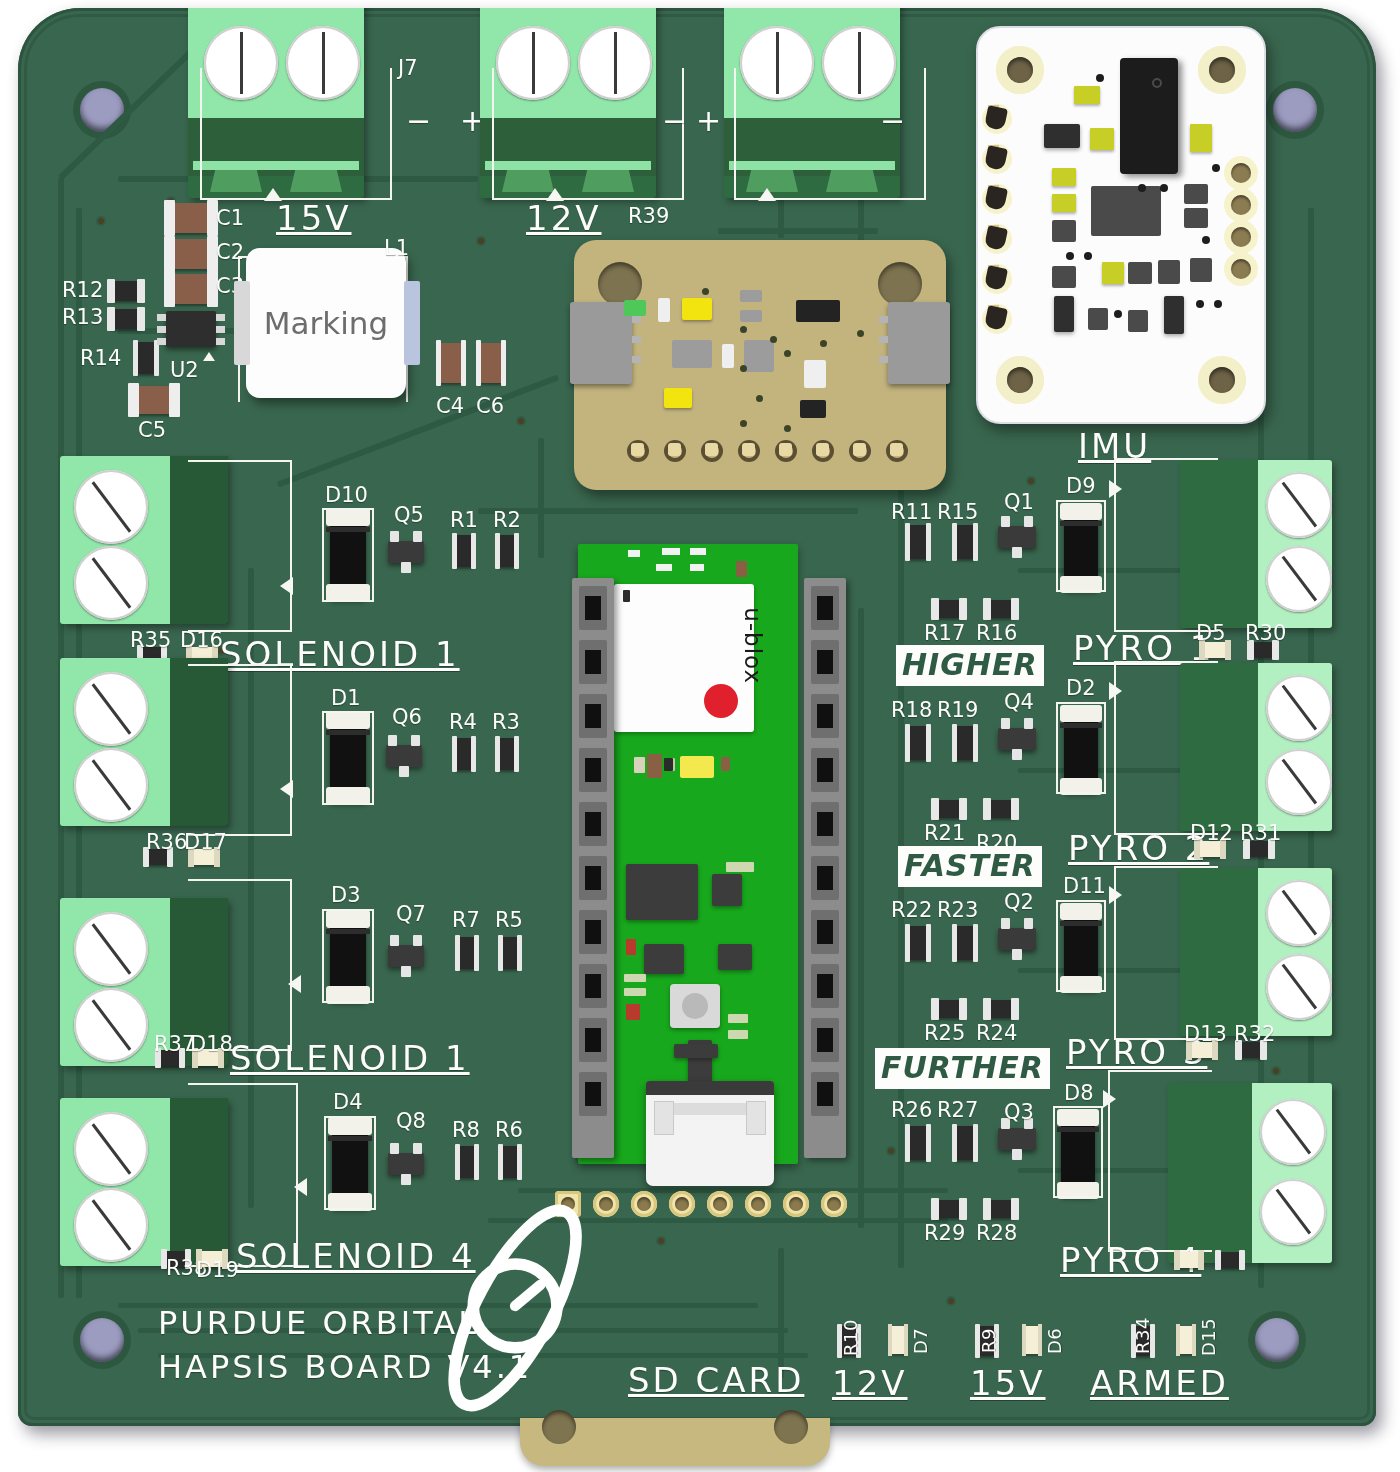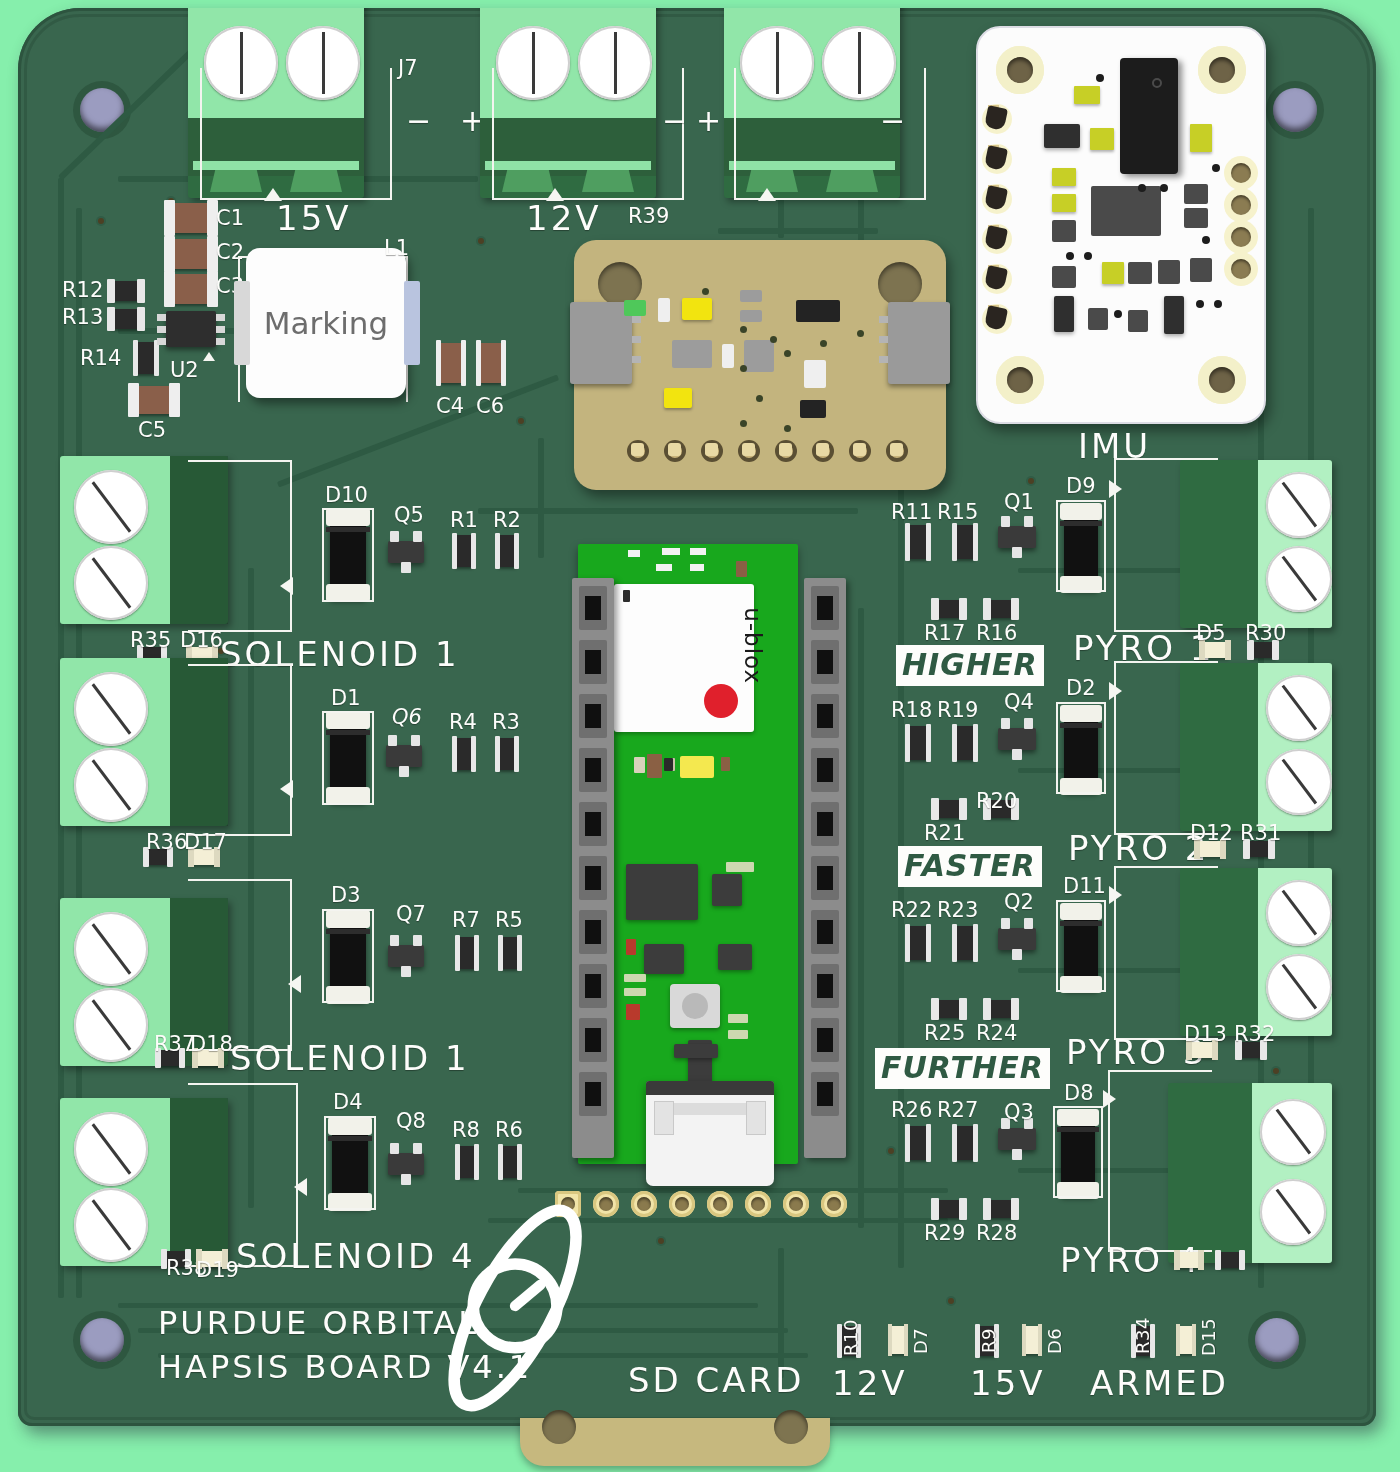--- a/index.html
+++ b/index.html
@@ -5,21 +5,21 @@
   * { box-sizing: border-box; margin: 0; padding: 0; }
   html, body {
     width: 1400px; height: 1472px;
     background: #9b9cc0;
     font-family: "DejaVu Sans", sans-serif;
     overflow: hidden;
   }
   #stage {
     position: relative;
     width: 1400px; height: 1472px;
-    background: #86efac;
+    background: #ffffff;
   }
 
   
   #pcb {
     position: absolute;
     left: 18px; top: 8px;
     width: 1358px; height: 1418px;
     background: #39664e;
     border-radius: 62px 62px 14px 14px;
     box-shadow: 0 0 0 3px #2d543f inset, 6px 8px 16px rgba(30,30,50,.45);
@@ -41,21 +41,21 @@
   
   .silk {
     position: absolute;
     color: #fdfdfb;
     font-family: "DejaVu Sans", sans-serif;
     letter-spacing: .5px;
     white-space: nowrap;
     text-shadow: 0 1px 1px rgba(0,0,0,.35);
     user-select:none;
   }
-  .silk.big   { font-size: 34px; letter-spacing: 3px; }
+  .silk.big   { font-size: 34px; letter-spacing: 3px; text-decoration: underline; }
   .silk.mid   { font-size: 30px; letter-spacing: 2px; }
   .silk.ref   { font-size: 21px; letter-spacing: 0px; }
   .silk.small { font-size: 18px; }
   .silk.rot   { transform: rotate(-90deg); transform-origin: left top; }
 
   
   .stamp {
     position:absolute;
     background:#fdfdfb; color:#2f5a43;
     font-style: italic; font-weight: 700;
@@ -747,21 +747,21 @@
     <div class="dio" style="left:312px; top:706px; width:36px;height:88px;">
         <div class="band"></div>
       </div>
     <div class="outline" style="left:304px; top:703px; width:52px;height:94px;"></div>
     <div class="silk ref" style="left:313px; top:678px;">D1</div>
     <div class="sot" style="left:368px; top:737px; width:36px;height:22px;">
       <div class="pin" style="left:2px;top:-10px;width:9px;height:11px;"></div>
       <div class="pin" style="right:2px;top:-10px;width:9px;height:11px;"></div>
       <div class="pin" style="left:13px;bottom:-10px;width:10px;height:11px;"></div>
     </div>
-    <div class="silk ref" style="left:374px; top:697px;font-style:italic;">Q6</div>
+    <div class="silk ref" style="left:374px; top:697px;">Q6</div>
     <div class="res" style="left:437px; top:730px; width:18px;height:32px;"></div>
     <div class="silk ref" style="left:431px; top:702px;">R4</div>
     <div class="res" style="left:480px; top:730px; width:18px;height:32px;"></div>
     <div class="silk ref" style="left:474px; top:702px;">R3</div>
     <div class="res" style="left:128px; top:841px; width:24px;height:16px;"></div>
     <div class="silk ref" style="left:128px; top:822px;">R36</div>
     <div class="led" style="left:172px; top:841px; width:28px;height:16px;"></div>
     <div class="silk ref" style="left:166px; top:822px;">D17</div>
 
     <div class="term" style="left:42px; top:890px; width:168px; height:168px;">
@@ -866,21 +866,21 @@
     </div>
     <div class="silk ref" style="left:986px; top:682px;">Q4</div>
     <div class="dio" style="left:1046px; top:700px; width:34px;height:84px;">
         <div class="band"></div>
       </div>
     <div class="outline" style="left:1038px; top:694px; width:50px;height:92px;"></div>
     <div class="silk ref" style="left:1048px; top:668px;">D2</div>
     <div class="res" style="left:916px; top:792px; width:30px;height:18px;"></div>
     <div class="silk ref" style="left:906px; top:813px;">R21</div>
     <div class="res" style="left:968px; top:792px; width:30px;height:18px;"></div>
-    <div class="silk ref" style="left:958px; top:781px;">R20</div>
+    <div class="silk ref" style="left:958px; top:823px;">R20</div>
     <div class="stamp" style="left:880px; top:838px;">FASTER</div>
     <div class="term right" style="left:1162px; top:655px; width:152px; height:168px;">
       <div class="top" style="left:78px;right:0;height:168px;border-radius:0 3px 3px 0;"></div>
       <div class="screw diag" style="left:86px; top:12px; width:66px;height:66px;"></div>
       <div class="screw diag" style="left:86px; top:86px; width:66px;height:66px;"></div>
     </div>
     <div class="outline out-no-right" style="left:1096px; top:653px; width:104px; height:174px;"></div>
     <div class="tri tri-right" style="left:1091px; top:674px;"></div>
     <div class="silk big" style="left:1050px; top:820px;">PYRO 2</div>
     <div class="led" style="left:1178px; top:833px; width:28px;height:16px;"></div>

